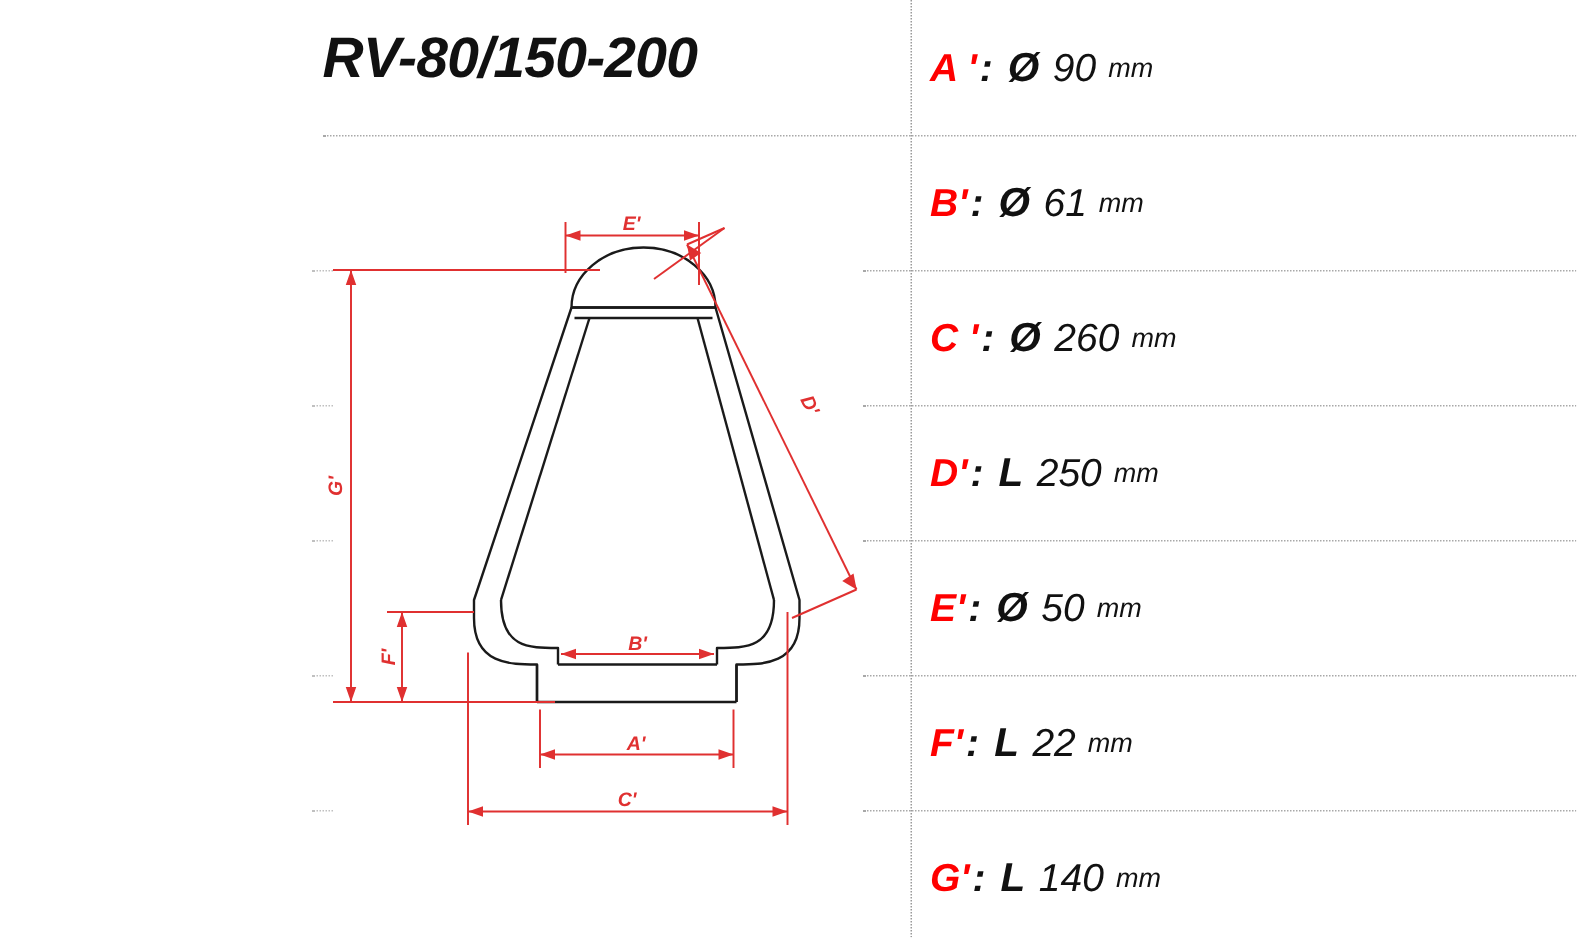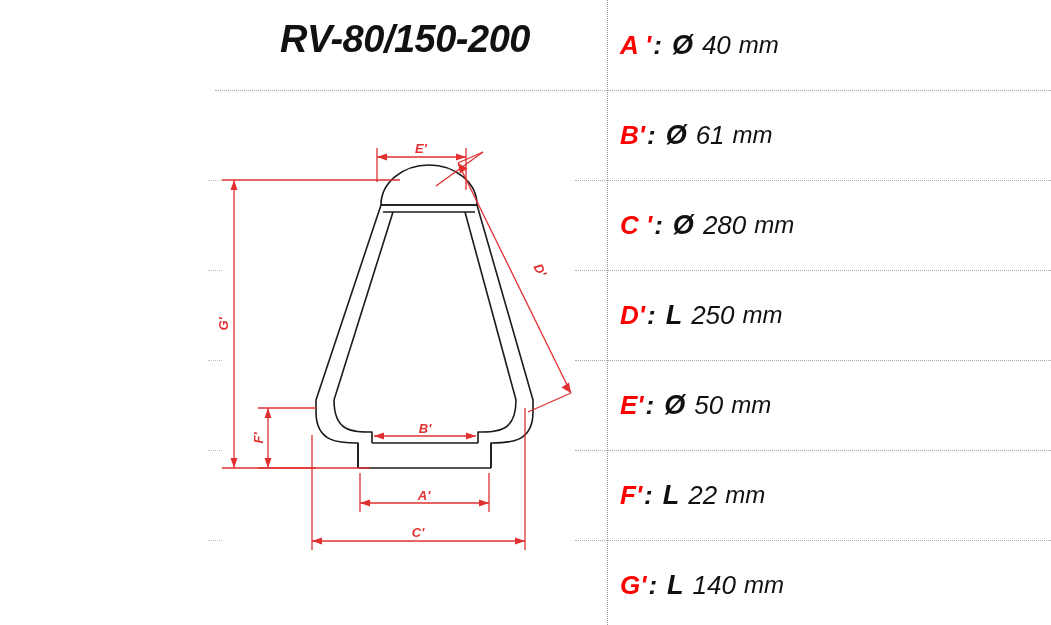--- a/index.html
+++ b/index.html
@@ -37,21 +37,21 @@
     height: 0;
     border-top: 1px dotted #c0c0c0;
   }
 
   
   #title {
     position: absolute;
     left: 215px;
     top: 18px;
     width: 380px;
-    text-align: center;
+    text-align: left;
     font-size: 38px;
     font-weight: bold;
     font-style: italic;
     color: #111111;
     letter-spacing: -0.5px;
     white-space: nowrap;
   }
 
   
   .spec-row {
@@ -87,21 +87,21 @@
   .spec-val {
     color: #111111;
     font-style: italic;
     font-weight: normal;
     font-size: 26px;
   }
   .spec-unit {
     color: #111111;
     font-style: italic;
     font-weight: normal;
-    font-size: 24px;
+    font-size: 18px;
     margin-left: 8px;
   }
 
   
   #drawing {
     position: absolute;
     left: 0;
     top: 0;
   }
   .dim-label {
@@ -216,37 +216,37 @@
     <text class="dim-label" x="263" y="438" text-anchor="middle" transform="rotate(-90 263 438)">F'</text>
     <text class="dim-label" x="425" y="433" text-anchor="middle">B'</text>
     <text class="dim-label" x="424" y="500" text-anchor="middle">A'</text>
     <text class="dim-label" x="418" y="537" text-anchor="middle">C'</text>
   </svg>
 
   <div class="spec-row" style="top:0px;">
     <span class="spec-key">A '</span>
     <span class="spec-colon">:</span>
     <span class="spec-sym">Ø</span>
-    <span class="spec-val">40</span>
+    <span class="spec-val">90</span>
     <span class="spec-unit">mm</span>
   </div>
 
   <div class="spec-row" style="top:90px;">
     <span class="spec-key">B'</span>
     <span class="spec-colon">:</span>
     <span class="spec-sym">Ø</span>
     <span class="spec-val">61</span>
     <span class="spec-unit">mm</span>
   </div>
 
   <div class="spec-row" style="top:180px;">
     <span class="spec-key">C '</span>
     <span class="spec-colon">:</span>
     <span class="spec-sym">Ø</span>
-    <span class="spec-val">280</span>
+    <span class="spec-val">260</span>
     <span class="spec-unit">mm</span>
   </div>
 
   <div class="spec-row" style="top:270px;">
     <span class="spec-key">D'</span>
     <span class="spec-colon">:</span>
     <span class="spec-sym">L</span>
     <span class="spec-val">250</span>
     <span class="spec-unit">mm</span>
   </div>

